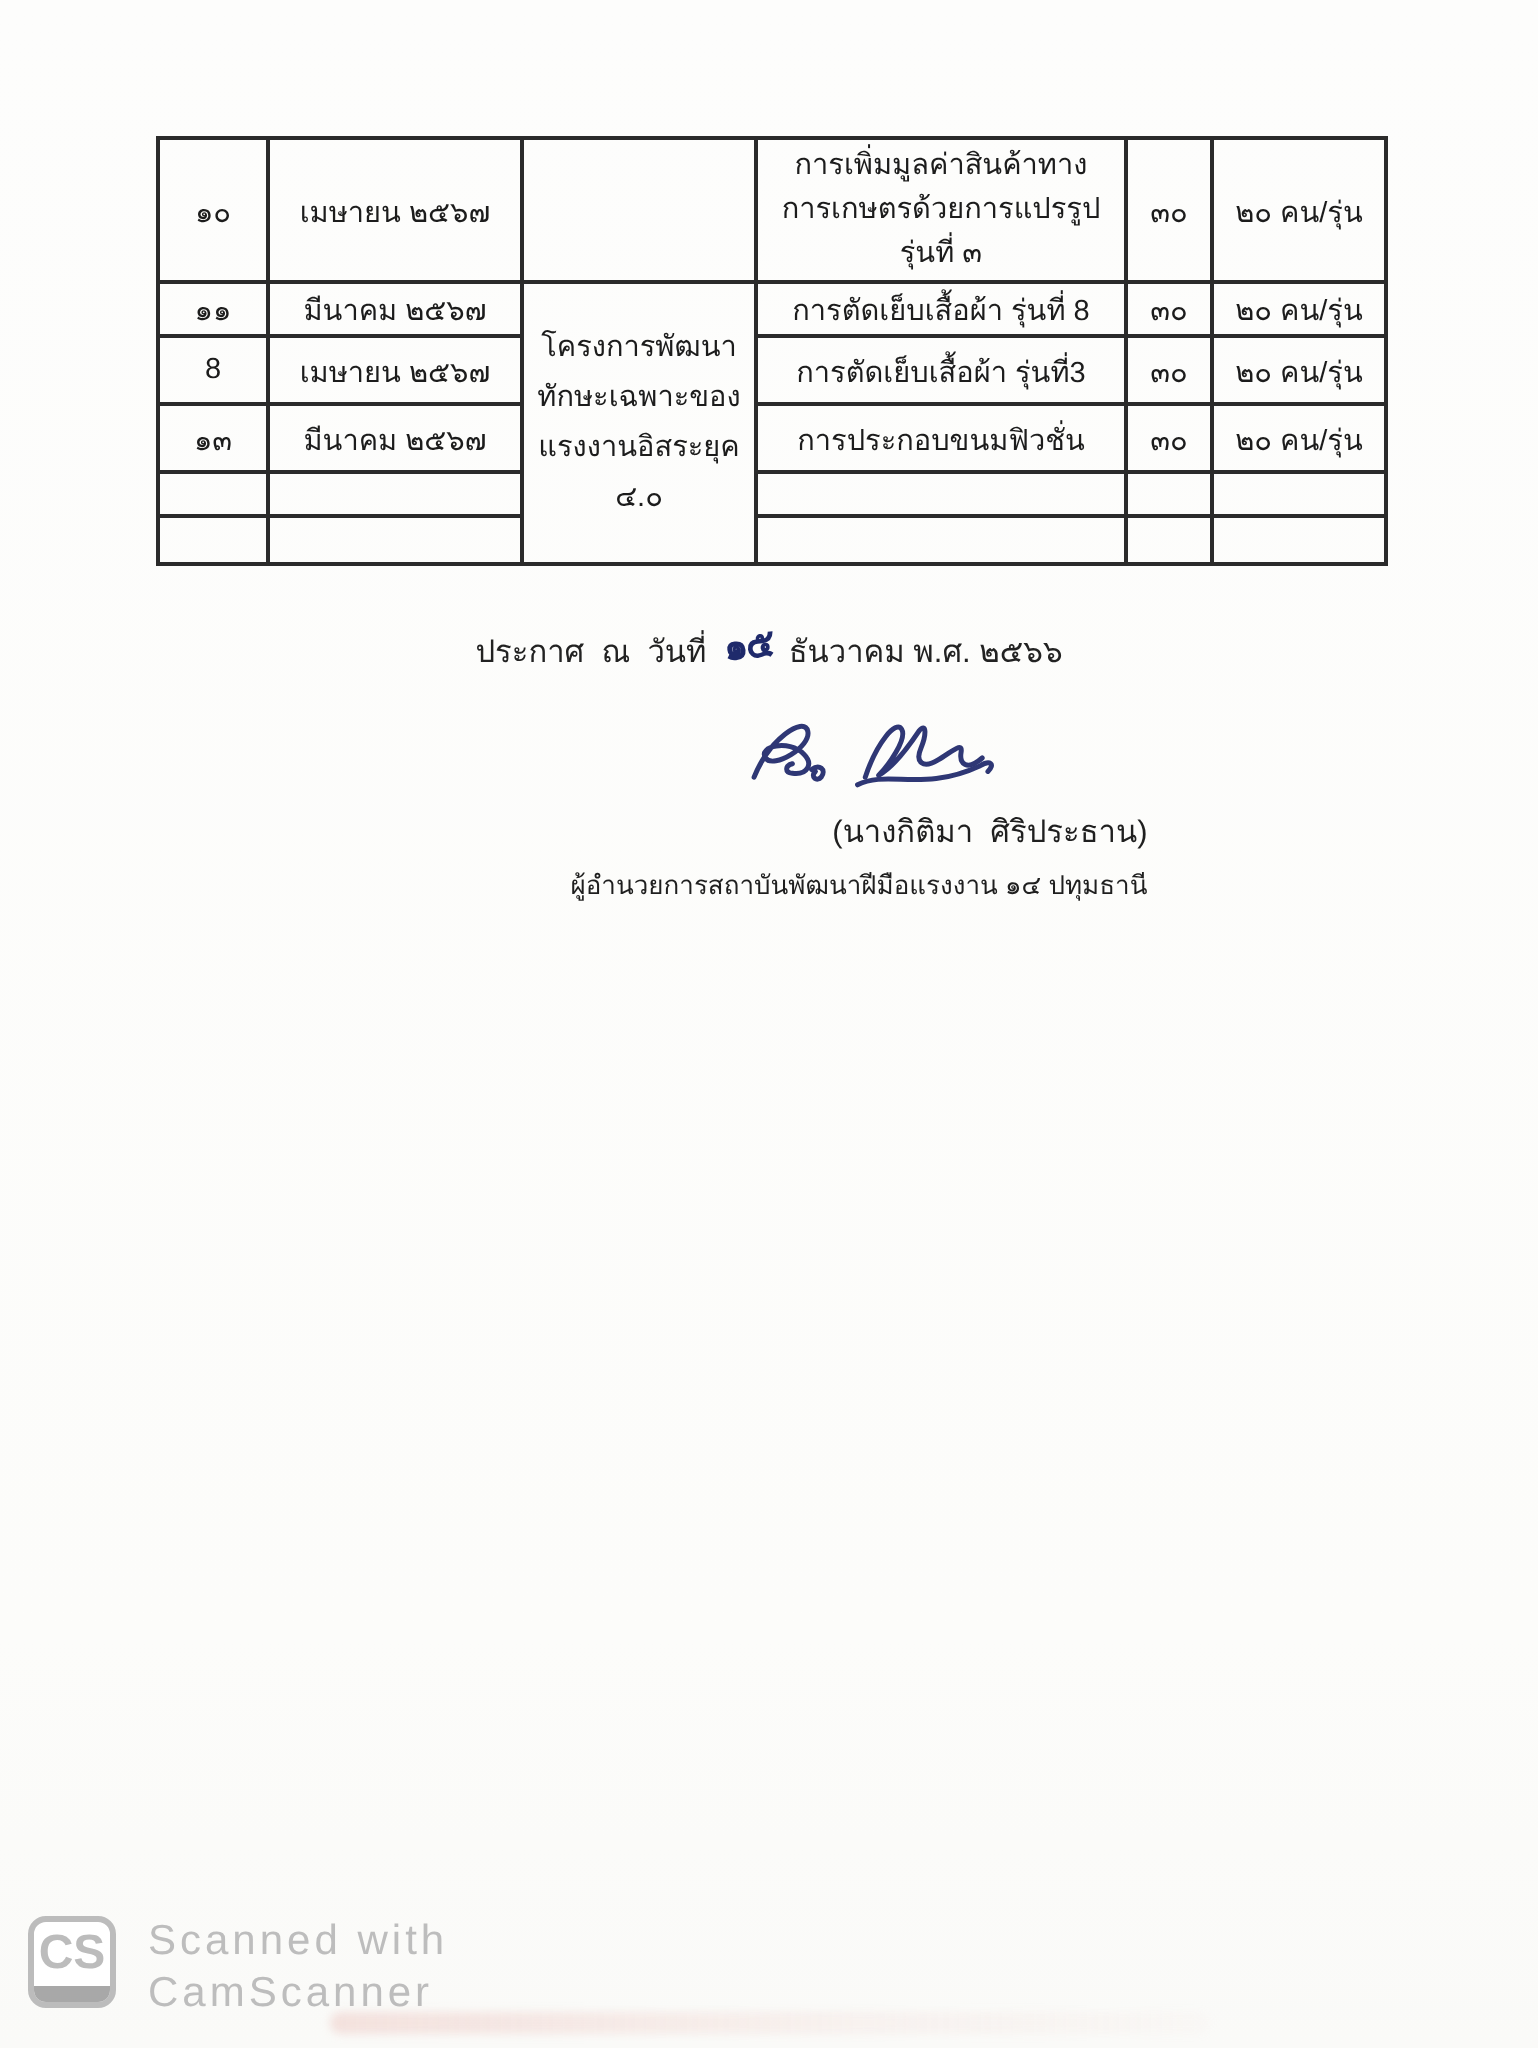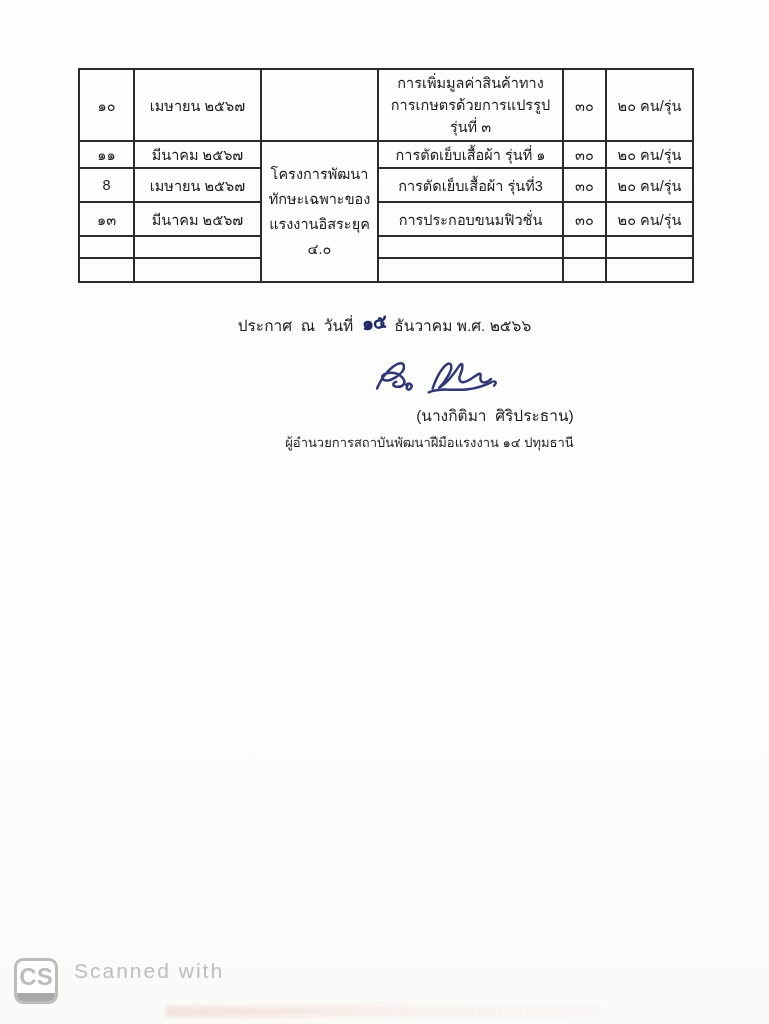--- a/index.html
+++ b/index.html
@@ -114,21 +114,21 @@
         <td>๓๐</td>
         <td>๒๐ คน/รุ่น</td>
       </tr>
       <tr class="r-std1">
         <td>๑๑</td>
         <td>มีนาคม ๒๕๖๗</td>
         <td class="c-project" rowspan="5">โครงการพัฒนา
 ทักษะเฉพาะของ
 แรงงานอิสระยุค
 ๔.๐</td>
-        <td>การตัดเย็บเสื้อผ้า รุ่นที่ ๑</td>
+        <td>การตัดเย็บเสื้อผ้า รุ่นที่ 8</td>
         <td>๓๐</td>
         <td>๒๐ คน/รุ่น</td>
       </tr>
       <tr class="r-std2">
         <td>8</td>
         <td>เมษายน ๒๕๖๗</td>
         <td>การตัดเย็บเสื้อผ้า รุ่นที่3</td>
         <td>๓๐</td>
         <td>๒๐ คน/รุ่น</td>
       </tr>
@@ -171,17 +171,18 @@
     <div class="sig-title">ผู้อำนวยการสถาบันพัฒนาฝีมือแรงงาน ๑๔ ปทุมธานี</div>
   </div>
 
   <div class="watermark">
     <div class="cs-icon">
       <span class="cs-letters">CS</span>
       <div class="cs-bar"></div>
     </div>
     <div class="wm-text">
       <div>Scanned with</div>
+      <div>CamScanner</div>
     </div>
   </div>
 
   <div class="smudge"></div>
 </div>
 
 </body></html>

